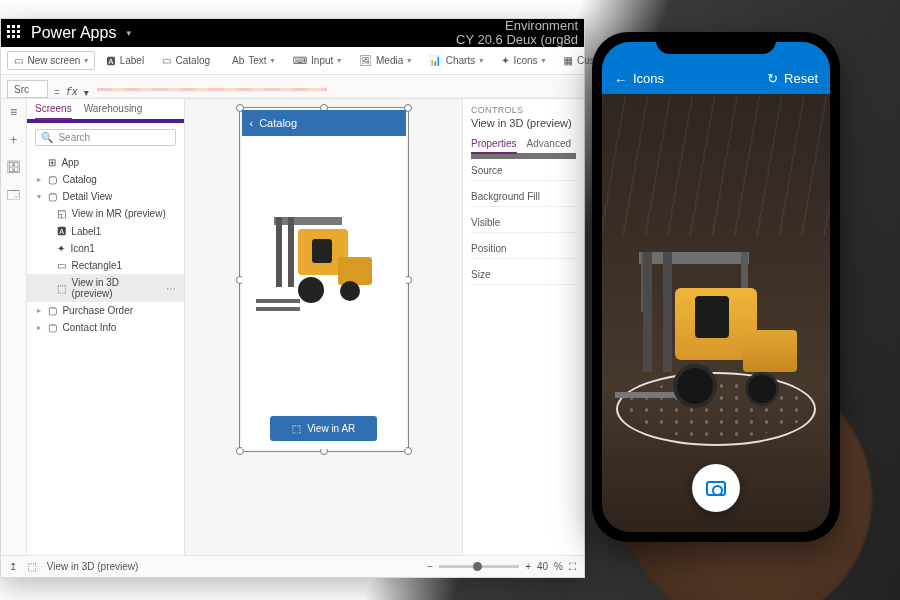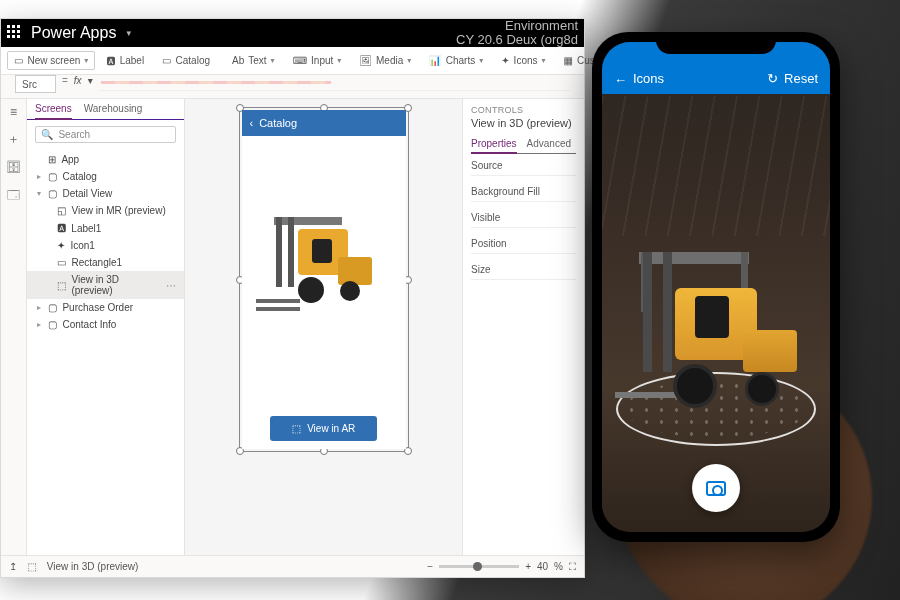--- a/index.html
+++ b/index.html
@@ -15,35 +15,35 @@
 .titlebar .spacer{flex:1}
 .titlebar .env{font-size:13px;color:#bbb;text-align:right;line-height:1.1}
 .menubar{height:22px;background:#fff;border-bottom:1px solid #e4e4e4;display:flex;align-items:center;padding:0 6px;gap:3px}
 .menubar .mi{padding:3px 7px;font-size:11px;color:#555;cursor:pointer}
 .menubar .mi.on{color:#742774;border-bottom:2px solid #742774;margin-bottom:-1px}
 .menubar .right{margin-left:auto;display:flex;gap:8px;color:#666;font-size:11px}
 .toolbar{height:28px;background:#fff;border-bottom:1px solid #e4e4e4;display:flex;align-items:center;padding:0 6px;gap:4px}
 .tb{display:flex;align-items:center;gap:4px;padding:3px 6px;border:1px solid transparent;font-size:10px;color:#555;cursor:pointer;white-space:nowrap}
 .tb.box{border:1px solid #ccc;border-radius:2px}
 .tb .dd{font-size:8px;color:#888}
-.fx{height:24px;background:#faf9f8;border-bottom:1px solid #e4e4e4;display:flex;align-items:flex-start;padding:0 14px;gap:6px;font-size:10px;color:#555}
+.fx{height:24px;background:#faf9f8;border-bottom:1px solid #e4e4e4;display:flex;align-items:flex-end;padding:0 6px;gap:6px;font-size:10px;color:#555}
 .fx .sel{border:1px solid #ccc;background:#fff;padding:2px 18px 2px 6px;height:18px;display:flex;align-items:center}
 .fx .eq{color:#888}
-.fx .fxlabel{font-style:italic;font-family:Liberation Sans, sans-serif}
+.fx .fxlabel{font-style:italic;font-family:Liberation Mono, monospace}
 .fx .fxval{flex:1;height:16px;border-bottom:1px solid #eee;position:relative}
 .fx .fxval::after{content:"";position:absolute;left:2px;top:6px;height:3px;width:230px;background:repeating-linear-gradient(90deg,#f7c7c7 0 14px,#f7d7c7 14px 28px)}
 .body{flex:1;display:flex;min-height:0}
 
 .rail{width:26px;background:#faf9f8;border-right:1px solid #e4e4e4;display:flex;flex-direction:column;align-items:center;padding-top:6px;gap:12px;color:#666;font-size:12px}
 .rail .ri{cursor:pointer}
 
 .tree{width:158px;border-right:1px solid #e4e4e4;display:flex;flex-direction:column;background:#fff}
 .tree .hdr{display:flex;justify-content:space-between;align-items:center;padding:6px 8px;font-size:12px;font-weight:600}
 .tree .hdr .x{color:#888;font-size:11px;cursor:pointer}
-.tabs{display:flex;gap:12px;padding:0 8px;border-bottom:1px solid #4c1d95;font-size:10px}
+.tabs{display:flex;gap:12px;padding:0 8px;border-bottom:4px solid #4c1d95;font-size:10px}
 .tab{padding:4px 0;color:#666;cursor:pointer}
 .tab.on{color:#742774;border-bottom:2px solid #742774;margin-bottom:-1px}
 .searchwrap{padding:6px 8px}
 .search{display:flex;align-items:center;border:1px solid #ccc;border-radius:2px;padding:2px 5px;gap:5px;font-size:10px;color:#888}
 .treelist{flex:1;overflow:auto;padding:2px 0;font-size:10px}
 .tn{display:flex;align-items:center;gap:5px;padding:3px 8px;cursor:pointer;color:#444}
 .tn .tw{width:8px;color:#999;font-size:8px;text-align:center}
 .tn.sel{background:#edebe9}
 .tn .dots{margin-left:auto;color:#888}.ind2{padding-left:30px}
 
@@ -67,21 +67,21 @@
 .fl .seat{position:absolute;left:48px;top:22px;width:20px;height:24px;background:#222;border-radius:3px}
 .fl .cw{position:absolute;left:74px;top:40px;width:34px;height:28px;background:#d99a24;border-radius:3px}
 .fl .w1{position:absolute;left:34px;top:60px;width:26px;height:26px;background:#222;border-radius:50%}
 .fl .w2{position:absolute;left:76px;top:64px;width:20px;height:20px;background:#222;border-radius:50%}
 .fl .fork{position:absolute;left:-8px;top:82px;width:44px;height:4px;background:#666}
 .fl .fork2{position:absolute;left:-8px;top:90px;width:44px;height:4px;background:#666}
 
 .props{width:122px;background:#fff;border-left:1px solid #e4e4e4;padding:6px 8px;font-size:10px;color:#444}
 .props .cap{font-size:9px;text-transform:uppercase;color:#888;letter-spacing:.3px}
 .props .nm{font-size:11px;margin:2px 0 6px}
-.props .ptabs{display:flex;gap:10px;border-bottom:1px solid #737373;margin-bottom:6px}
+.props .ptabs{display:flex;gap:10px;border-bottom:6px solid #737373;margin-bottom:6px}
 .props .pt{padding:3px 0;font-size:10px;color:#666;cursor:pointer}
 .props .pt.on{color:#742774;border-bottom:2px solid #742774;margin-bottom:-1px}
 .prow{margin:6px 0 10px;font-size:10px;color:#555}
 .pline{height:1px;background:#eee;margin-top:4px}
 
 .status{height:22px;border-top:1px solid #e4e4e4;background:#faf9f8;display:flex;align-items:center;padding:0 8px;gap:10px;font-size:10px;color:#555}
 .status .zoom{margin-left:auto;display:flex;align-items:center;gap:6px}
 .status .track{width:80px;height:3px;background:#ccc;position:relative}
 .status .thumb{position:absolute;left:34px;top:-3px;width:9px;height:9px;border-radius:50%;background:#666}
 

